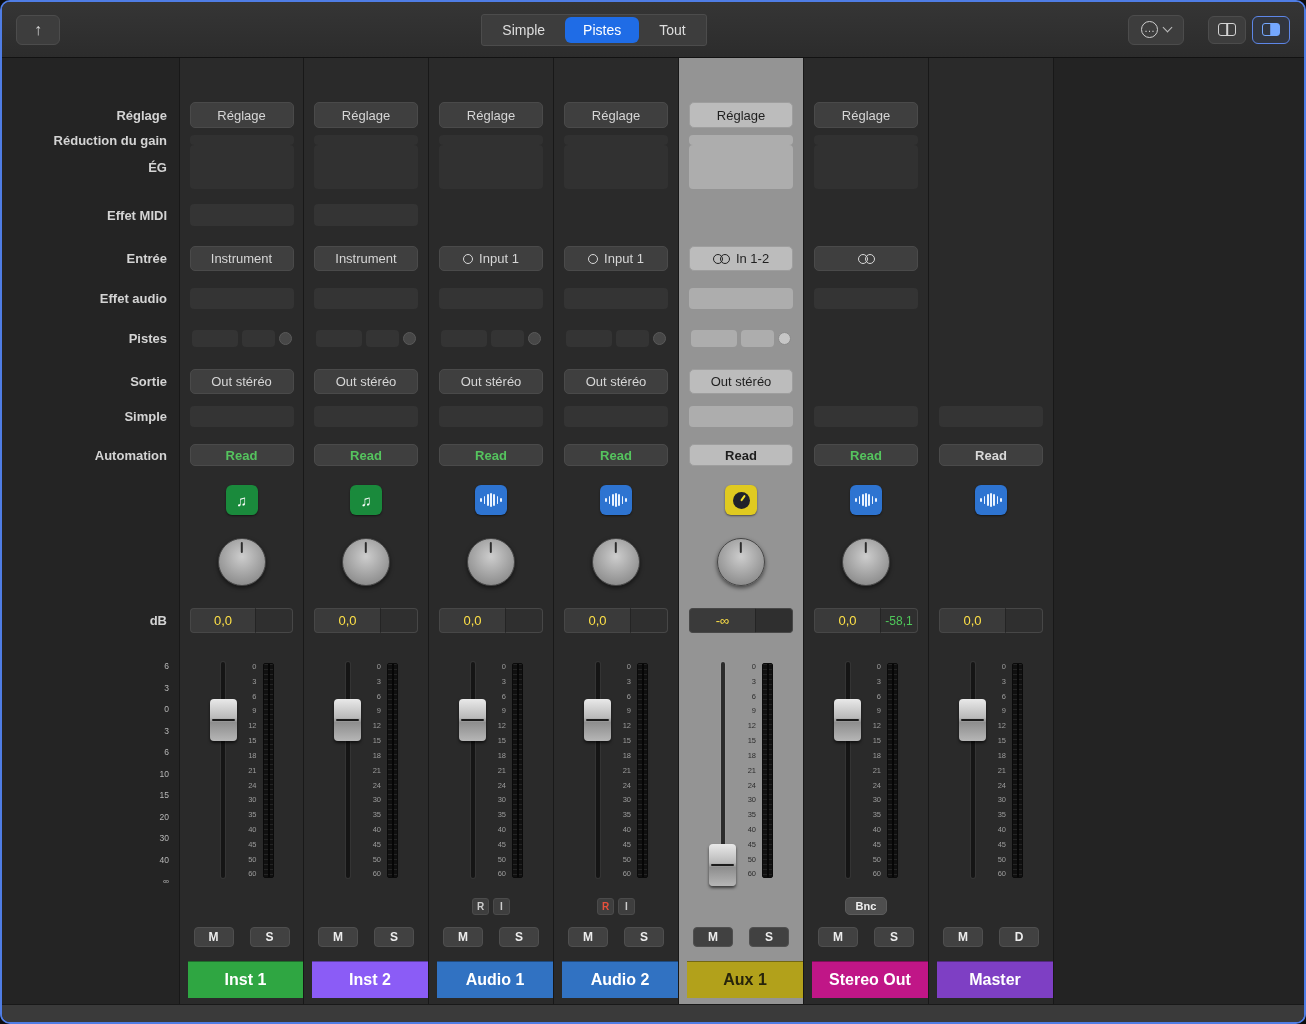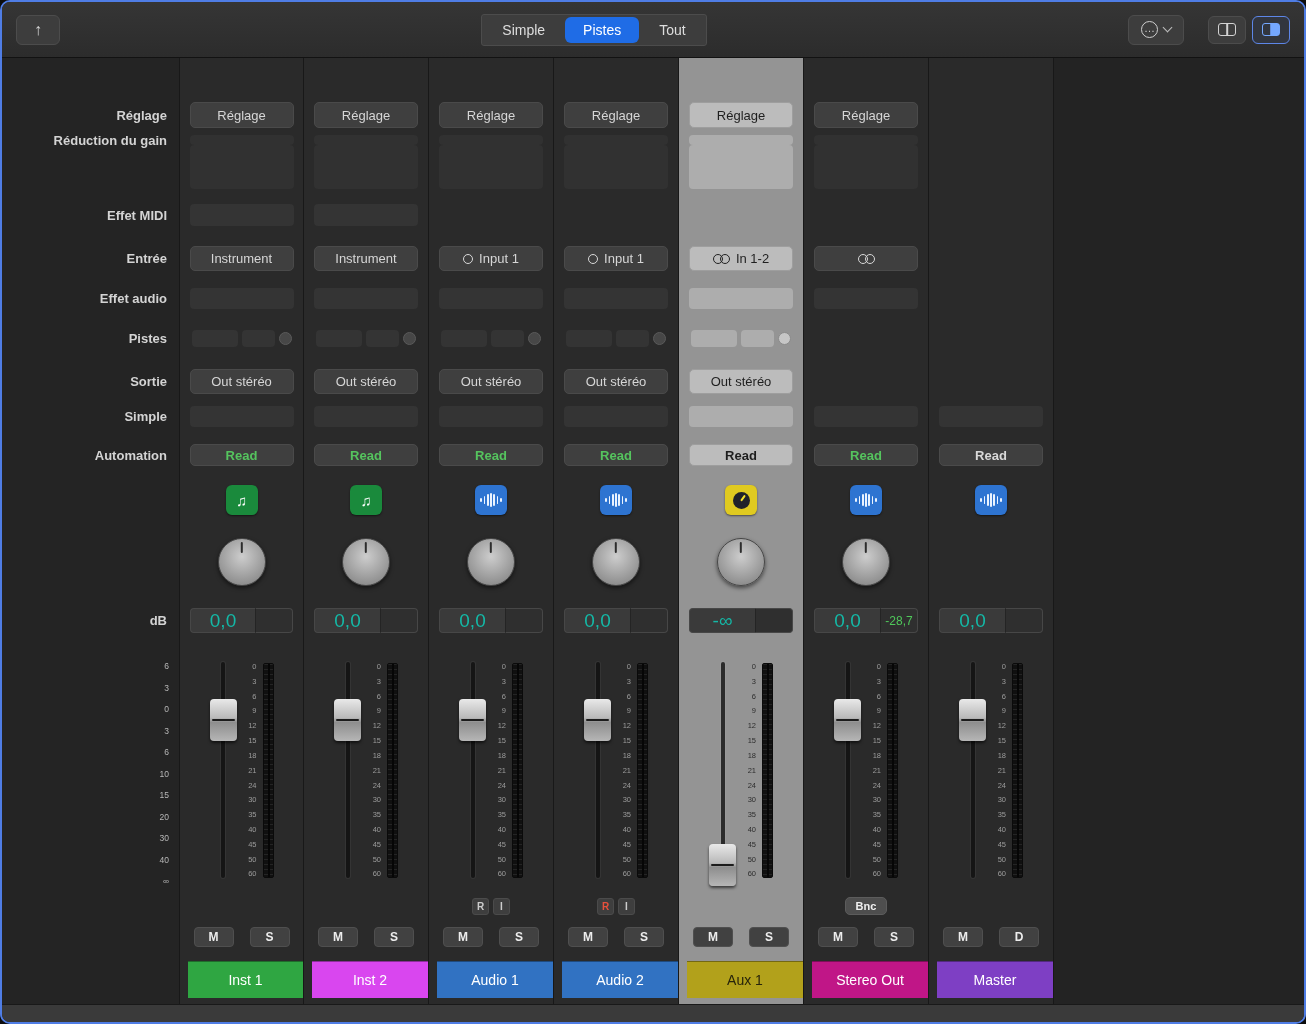--- a/index.html
+++ b/index.html
@@ -69,34 +69,34 @@
 .wave{display:flex;align-items:center;gap:1.5px}
 .wave i{width:1.8px;background:#eaf3ff;border-radius:1px;display:block}
 .wave i:nth-child(1),.wave i:nth-child(7){height:4px}
 .wave i:nth-child(2),.wave i:nth-child(6){height:8px}
 .wave i:nth-child(3),.wave i:nth-child(5){height:12px}
 .wave i:nth-child(4){height:14px}
 .gauge{width:17px;height:17px;border-radius:50%;background:#20222a;position:relative}
 .gauge::after{content:"";position:absolute;left:50%;top:2px;width:2px;height:7px;background:#f3df2e;transform-origin:bottom center;transform:translateX(-50%) rotate(35deg);border-radius:1px}
 .knob{width:48px;height:48px;border-radius:50%;background:radial-gradient(circle at 50% 38%,#cdcdcd,#8d8d8d 78%);border:1px solid #474747;position:relative;box-shadow:0 2px 4px rgba(0,0,0,.55)}
 .knob::after{content:"";position:absolute;left:50%;top:3px;width:2.4px;height:11px;background:#2d2d2d;transform:translateX(-50%);border-radius:1px}
-.db-val{flex:1;height:100%;background:#3a3a3a;border:1px solid #474747;border-right:0;border-radius:4px 0 0 4px;display:flex;align-items:center;justify-content:center;color:#14b8a6;font-size:19px}
+.db-val{flex:1;height:100%;background:#3a3a3a;border:1px solid #474747;border-right:0;border-radius:4px 0 0 4px;display:flex;align-items:center;justify-content:center;color:#fde047;font-size:13px}
 .db-peak{width:38px;height:100%;background:#2f2f2f;border:1px solid #474747;border-left:1px solid #242424;border-radius:0 4px 4px 0;display:flex;align-items:center;justify-content:center;color:#4fc85a;font-size:12px}
 
 .fader-area{position:absolute;left:0;right:0;top:598px;height:238px;display:flex;justify-content:center;gap:5px}
 .fader-col{position:relative;width:27px;height:100%}
 .ftrack{position:absolute;left:50%;top:6px;bottom:16px;width:4px;transform:translateX(-50%);background:#151515;border-radius:2px;box-shadow:0 0 0 1px rgba(255,255,255,.05)}
 .cap{position:absolute;left:0;width:27px;height:42px;border-radius:4px;background:linear-gradient(#e9e9e9,#bababa 44%,#8e8e8e 56%,#b6b6b6);box-shadow:0 2px 3px rgba(0,0,0,.6)}
 .cap::after{content:"";position:absolute;left:2px;right:2px;top:50%;height:2px;margin-top:-1px;background:#1c1c1c;border-radius:1px}
 .scale{display:flex;flex-direction:column;justify-content:space-between;align-items:flex-end;font-size:7.5px;color:#9c9c9c;padding:7px 1px 16px 0;width:16px;line-height:1}
 .meter{width:11px;margin:7px 0 16px;border-radius:2px;border:1px solid #0a0a0a;background:linear-gradient(90deg,transparent 0 4px,#060606 4px 6px,transparent 6px),repeating-linear-gradient(180deg,#242424 0 1px,#101010 1px 5px)}
 .xbtn{min-width:17px;height:17px;padding:0 3px;border-radius:3px;background:#3e3e3e;border:1px solid #4b4b4b;color:#cfcfcf;font-size:10px;font-weight:700;display:flex;align-items:center;justify-content:center}
 .bncbtn{width:42px;height:18px;border-radius:5px;background:#4e4e4e;border:1px solid #5c5c5c;color:#f0f0f0;font-size:11px;font-weight:600;display:flex;align-items:center;justify-content:center}
 .msbtn{width:40px;height:20px;border-radius:4px;background:#414141;border:1px solid #4f4f4f;color:#ededed;font-size:12px;font-weight:700;display:flex;align-items:center;justify-content:center}
-.name{position:absolute;left:8px;right:0;top:903px;height:37px;display:flex;align-items:center;justify-content:center;font-size:14px;font-weight:400;border-top:1px solid rgba(0,0,0,.35)}
+.name{position:absolute;left:8px;right:0;top:903px;height:37px;display:flex;align-items:center;justify-content:center;font-size:16px;font-weight:700;border-top:1px solid rgba(0,0,0,.35)}
 
 .strip.sel{background:#949494}
 .strip.sel .slot{background:#adadad}
 .strip.sel .slotbtn{background:#bcbcbc;border-color:#9e9e9e;color:#1f1f1f}
 .strip.sel .send-knob{background:#c6c6c6;border-color:#8a8a8a}
 .strip.sel .scale{color:#2d2d2d}
 .strip.sel .ftrack{background:#2b2b2b}
 .strip.sel .io-st i,.strip.sel .io-mono{border-color:#222}
 
 .bottom{flex:0 0 18px;background:#3a3a3a;border-top:1px solid #191919}
@@ -133,20 +133,23 @@
 
   <div class="main">
 
     <div class="left">
       <div class="row r-setting llab">
           <span>Réglage</span>
         </div>
       <div class="row r-gain llab">
           <span>Réduction du gain</span>
         </div>
+      <div class="row r-eq llab">
+          <span>ÉG</span>
+        </div>
       <div class="row r-midi llab">
           <span>Effet MIDI</span>
         </div>
       <div class="row r-input llab">
           <span>Entrée</span>
         </div>
       <div class="row r-audiofx llab">
           <span>Effet audio</span>
         </div>
       <div class="row r-sends llab">
@@ -327,21 +330,21 @@
               <span>45</span>
               <span>50</span>
               <span>60</span>
             </div>
           <div class="meter"></div>
         </div>
         <div class="row r-ms">
             <button class="msbtn">M</button>
             <button class="msbtn">S</button>
           </div>
-        <div class="name" style="background: #d946ef; color: rgb(255, 255, 255);">Inst 2</div>
+        <div class="name" style="background: #8b5cf6; color: rgb(255, 255, 255);">Inst 2</div>
       </div>
 
       <div class="strip">
         <div class="row r-setting">
             <button class="slotbtn">Réglage</button>
           </div>
         <div class="row r-gain">
             <div class="slot gain"></div>
           </div>
         <div class="row r-eq">
@@ -630,21 +633,21 @@
                 <i></i>
                 <i></i>
               </span>
             </span>
           </div>
         <div class="row r-pan">
             <span class="knob"></span>
           </div>
         <div class="row r-db">
             <span class="db-val">0,0</span>
-            <span class="db-peak">-28,7</span>
+            <span class="db-peak">-58,1</span>
           </div>
         <div class="fader-area">
           <div class="fader-col">
               <span class="ftrack"></span>
               <span class="cap" style="top: 43px;"></span>
             </div>
           <div class="scale">
               <span>0</span>
               <span>3</span>
               <span>6</span>

